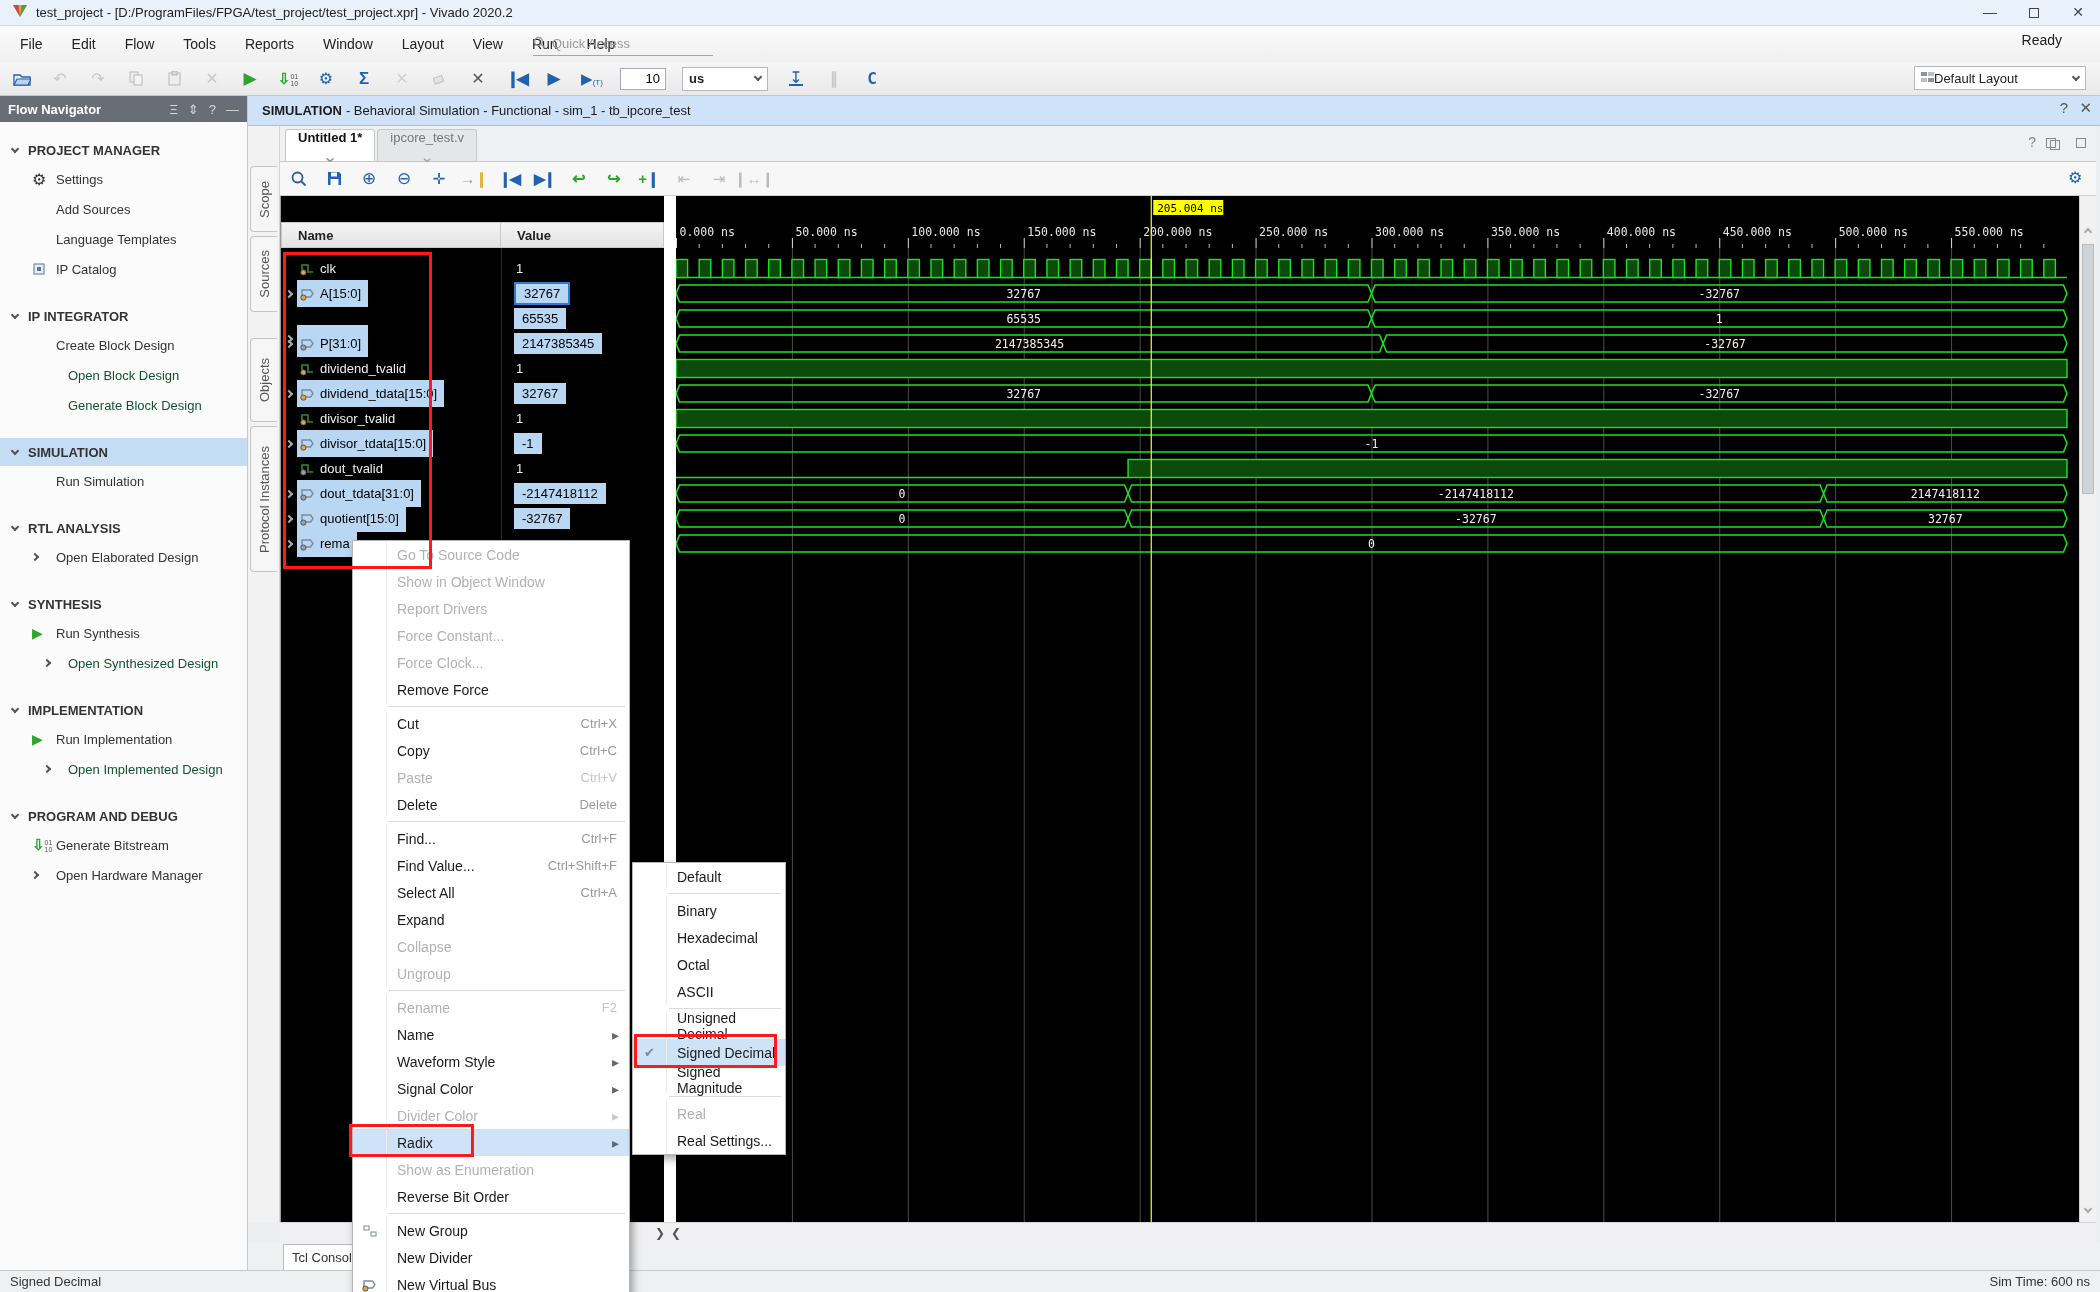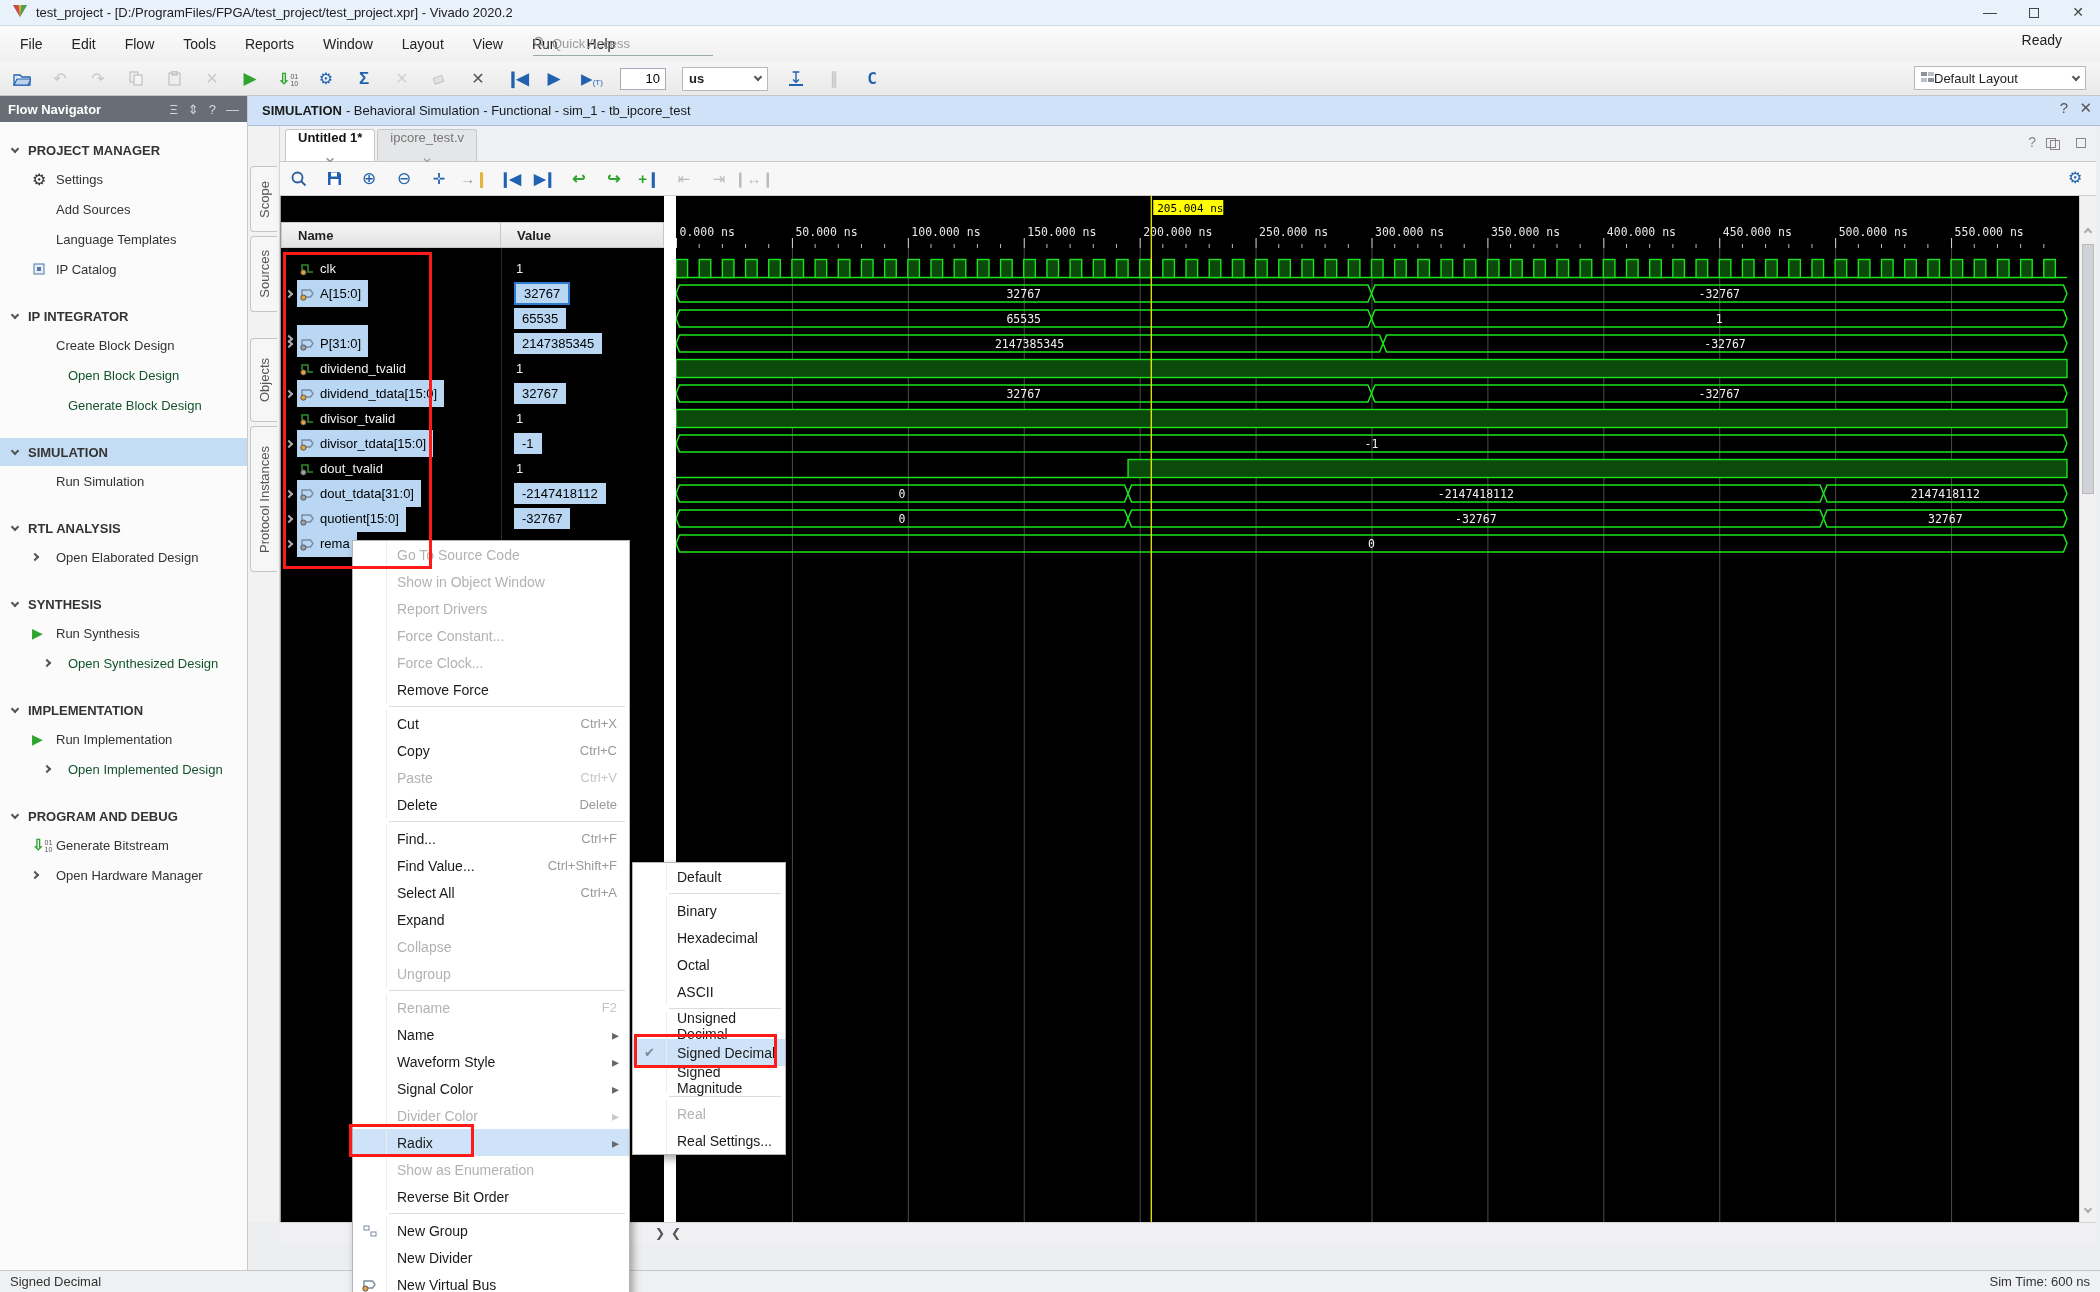--- a/index.html
+++ b/index.html
@@ -948,20 +948,25 @@
       <span class="vs-btn" style="top:1008px;">
           <span class="chev down lite"></span>
         </span>
     </div>
   </div>
 
   <div id="hscroll" class="abs">
     <span class="hs-arrow" style="margin-left:372px;">❯</span>
     <span class="hs-arrow">❮</span>
   </div>
+  <div id="bottompanel" class="abs">
+    <div id="tcltab">
+        <span>Tcl Consol</span>
+      </div>
+  </div>
   <div id="statusbar" class="abs">
     <span>Signed Decimal</span>
     <span id="status-right">Sim Time: 600 ns</span>
   </div>
 
   <div id="ctxmenu" class="menu">
       <div class="menu-row dis">
         <span class="mi-gutter"></span>
         <span class="mi-label">Go To Source Code</span>
       </div>

